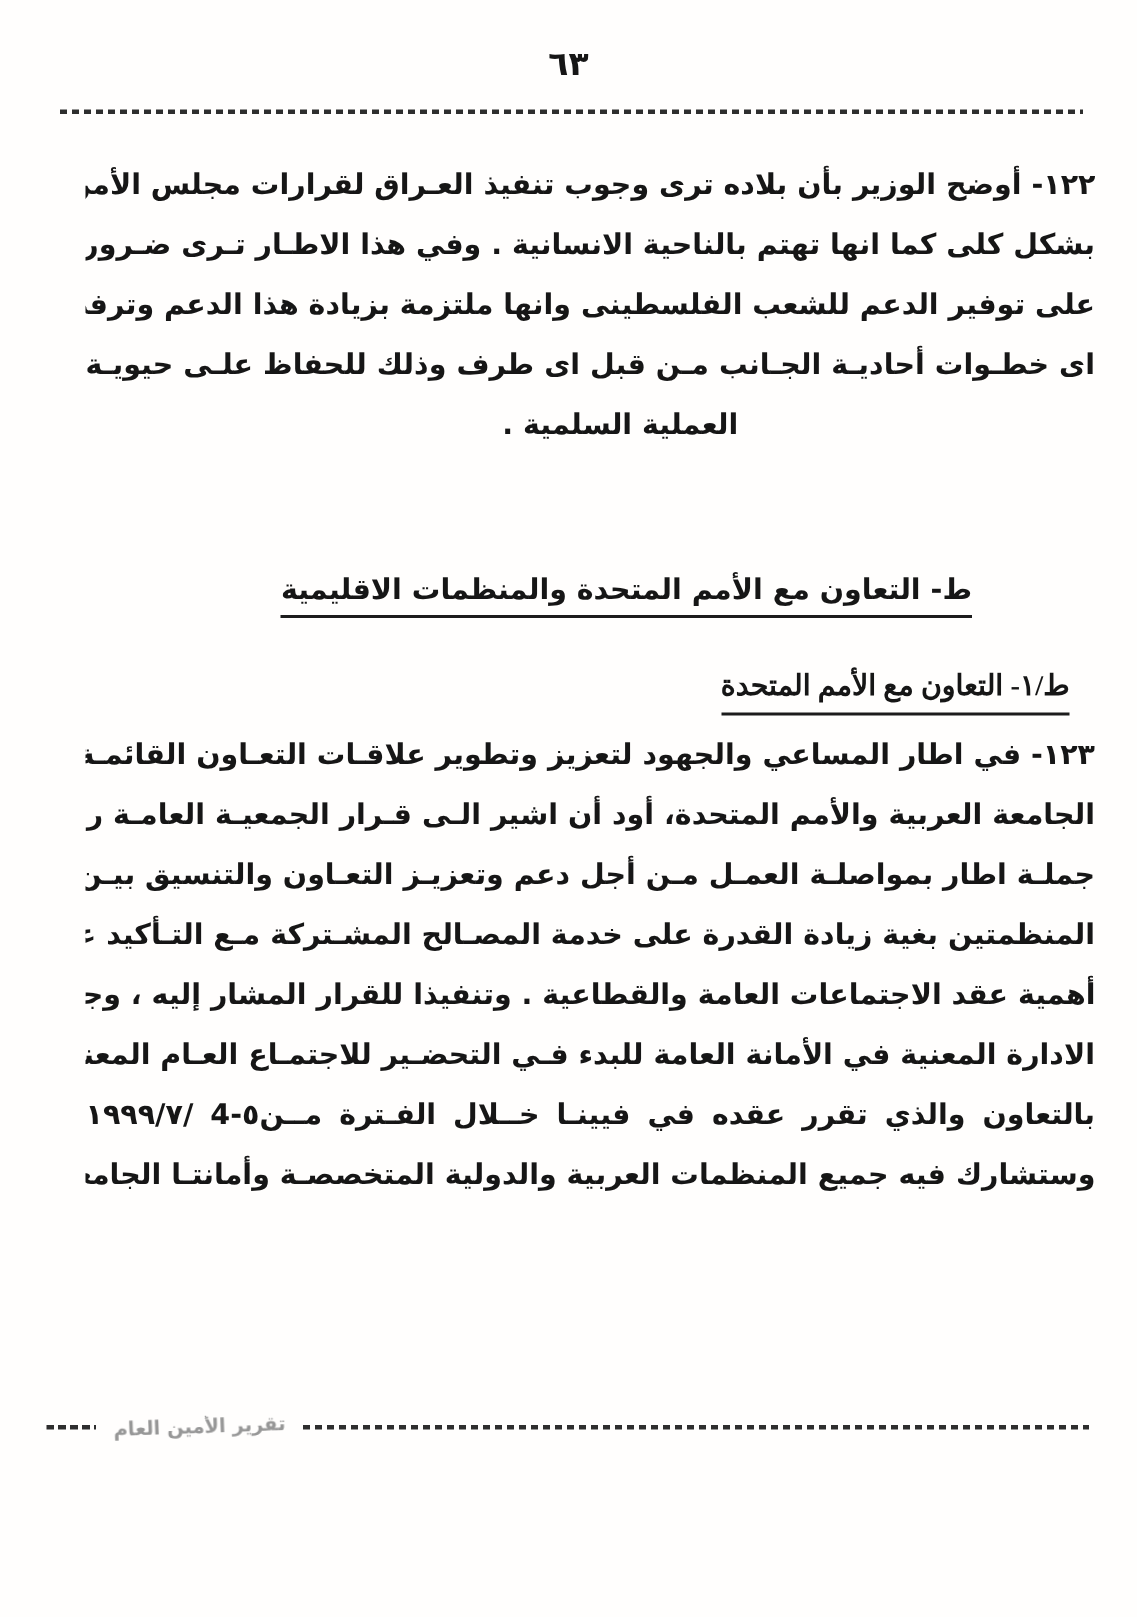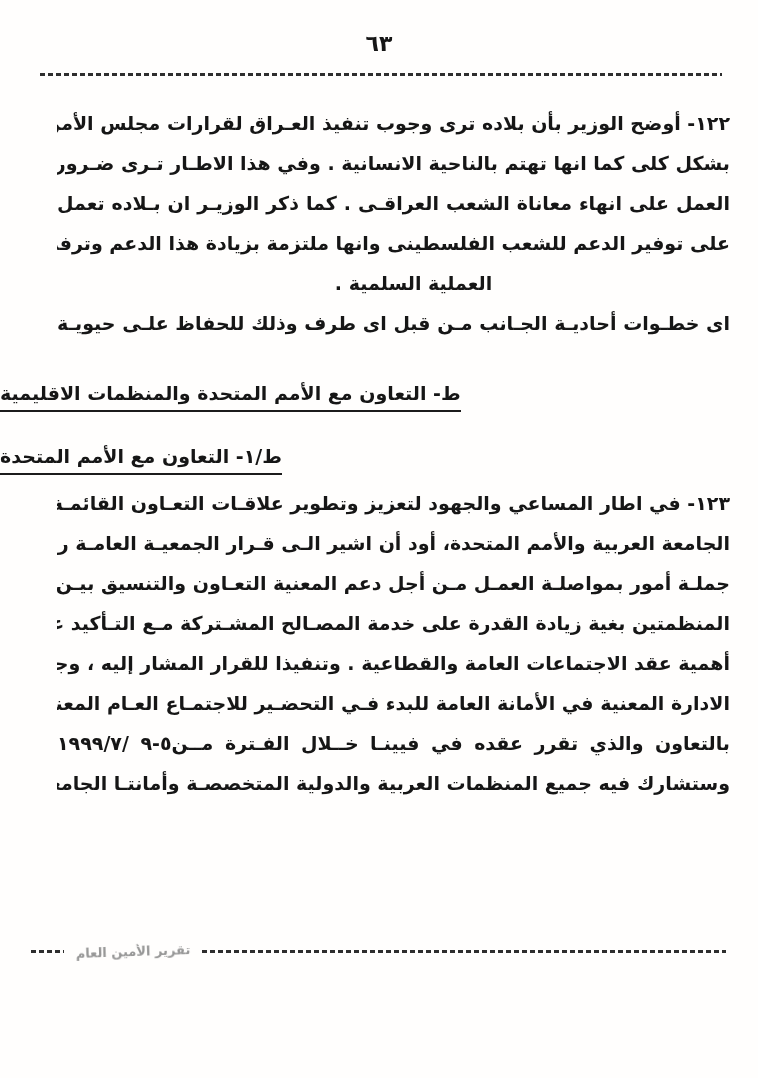--- a/index.html
+++ b/index.html
@@ -39,25 +39,25 @@
     overflow:hidden;
   }
   .line-last{
     text-align:center;
     text-align-last:center;
     transform:translateX(20px);
   }
   .heading{
     position:absolute;
     direction:rtl;
-    text-align:left;
+    text-align:right;
     font-size:19px;font-weight:700;
   }
   .heading-main{top:382px;left:0;right:110px;}
-  .heading-sub{top:445px;left:0;right:31px;}
+  .heading-sub{top:445px;left:0;right:45px;font-family:Liberation Serif, serif;}
   .heading .underlined{
     display:inline-block;
     padding-bottom:6px;
     border-bottom:2px solid #1c1c1c;
   }
   .footer{
     position:absolute;top:944px;left:31px;right:32px;
     display:flex;align-items:center;gap:9px;
   }
   .footer-rule-short{width:33px;height:3px;}
@@ -78,42 +78,41 @@
 
 <div class="page">
 
   <div class="page-number">٦٣</div>
 
   <div class="header-rule dashed-rule"></div>
 
   <div class="para para-122">
     <div class="line">١٢٢- أوضح الوزير بأن بلاده ترى وجوب  تنفيذ العـراق لقرارات مجلس الأمن</div>
     <div class="line">بشكل كلى كما انها تهتم بالناحية الانسانية . وفي هذا  الاطـار تـرى ضـرورة</div>
-    <div class="line">العمل على انهاء معاناة الشعب العراقـى . كما ذكر الوزيـر ان بـلاده تعمل</div>
     <div class="line">على توفير الدعم للشعب الفلسطينى  وانها ملتزمة بزيادة هذا الدعم  وترفض</div>
+    <div class="line">اى خطـوات أحاديـة الجـانب مـن قبل اى طرف وذلك للحفاظ علـى حيويـة</div>
     <div class="line line-last">العملية السلمية .</div>
-    <div class="line">اى خطـوات أحاديـة الجـانب مـن قبل اى طرف وذلك للحفاظ علـى حيويـة</div>
   </div>
 
   <div class="heading heading-main">
     <span class="underlined">ط- التعاون مع الأمم المتحدة والمنظمات الاقليمية</span>
   </div>
 
   <div class="heading heading-sub">
     <span class="underlined">ط/١-  التعاون مع الأمم المتحدة</span>
   </div>
 
   <div class="para para-123">
     <div class="line">١٢٣- في اطار المساعي  والجهود لتعزيز وتطوير علاقـات التعـاون القائمـة بين</div>
     <div class="line">الجامعة العربية والأمم المتحدة، أود أن اشير  الـى قـرار الجمعيـة العامـة رقـم</div>
-    <div class="line">جملـة أمور بمواصلـة العمـل مـن أجل دعم المعنية التعـاون والتنسيق بيـن</div>
+    <div class="line">جملـة اطار بمواصلـة العمـل مـن أجل دعم وتعزيـز التعـاون والتنسيق بيـن</div>
     <div class="line">المنظمتين بغية زيادة القدرة على خدمة  المصـالح المشـتركة مـع التـأكيد علـى</div>
     <div class="line">أهمية عقد الاجتماعات العامة والقطاعية . وتنفيذا للقرار المشار إليه ، وجهت</div>
     <div class="line">الادارة المعنية في الأمانة العامة  للبدء فـي التحضـير للاجتمـاع العـام المعنـي</div>
-    <div class="line">بالتعاون  والذي تقرر عقده في فيينـا خــلال  الفـترة مــن٥-٩ /١٩٩٩/٧</div>
+    <div class="line">بالتعاون  والذي تقرر عقده في فيينـا خــلال  الفـترة مــن٥-4 /١٩٩٩/٧</div>
     <div class="line">وستشارك فيه جميع المنظمات العربية والدولية  المتخصصـة وأمانتـا الجامعـة</div>
   </div>
 
   <div class="footer">
     <div class="footer-rule-short dashed-rule"></div>
     <div class="footer-stamp">تقرير الأمين العام</div>
     <div class="footer-rule-long dashed-rule"></div>
   </div>
 
 </div>

